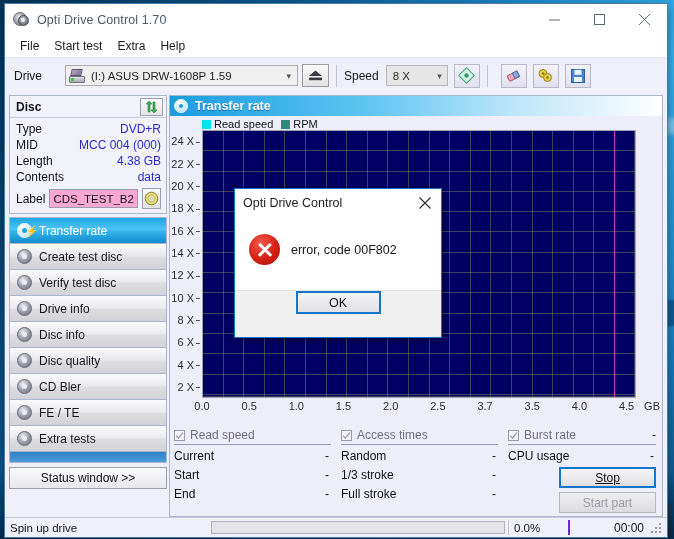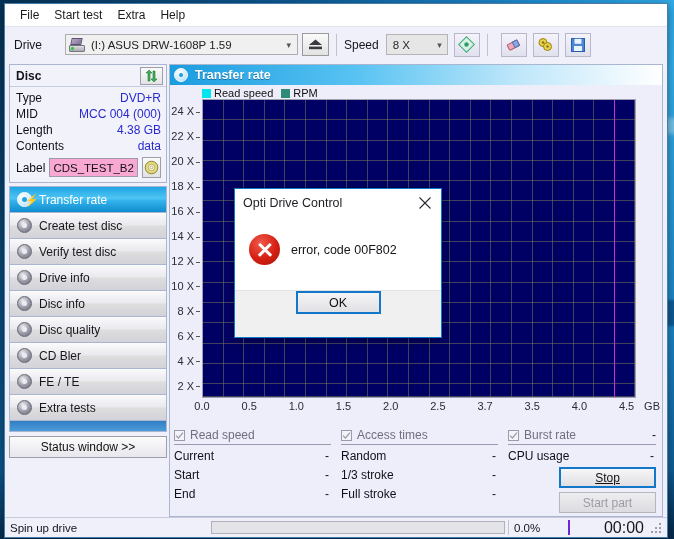--- a/index.html
+++ b/index.html
@@ -138,21 +138,21 @@
   .stopbtn{width:97px;height:21px;background:linear-gradient(180deg,#f6f6f8,#e0e0e4);border:2px solid #1277c8;
      display:flex;align-items:center;justify-content:center;font-size:12px;color:#111;box-sizing:border-box;text-decoration:underline;}
   .startpartbtn{width:97px;height:21px;margin-top:4px;background:linear-gradient(180deg,#eeeef0,#dcdce0);border:1px solid #b6b6bf;
      display:flex;align-items:center;justify-content:center;font-size:12px;color:#9b9ba6;box-sizing:border-box;}
 
   
   .statusbar{height:19px;flex:0 0 auto;background:#eff0fa;display:flex;align-items:center;border-top:1px solid #c9cadb;}
   .sb-txt{font-size:11.5px;color:#15151a;margin-left:5px;}
   .sb-prog{margin-left:auto;width:294px;height:13px;background:#e4e4e8;border:1px solid #b0b0bb;box-sizing:border-box;}
   .sb-pct{width:60px;border-left:1px solid #c3c3cf;height:15px;display:flex;align-items:center;padding-left:5px;font-size:11.5px;color:#15151a;box-sizing:border-box;margin-left:3px;}
-  .sb-time{width:82px;border-left:2px solid #6d28d9;height:15px;display:flex;align-items:center;justify-content:flex-end;padding-right:6px;font-size:16px;color:#15151a;box-sizing:border-box;text-align:right;}
+  .sb-time{width:82px;border-left:2px solid #6d28d9;height:15px;display:flex;align-items:center;justify-content:flex-end;padding-right:6px;font-size:12px;color:#15151a;box-sizing:border-box;text-align:right;}
   .sb-grip{width:14px;height:13px;margin-right:3px;position:relative;}
   .sb-grip i{position:absolute;width:2px;height:2px;background:#9a9aa8;}
 
   
   .modal{position:absolute;left:234px;top:188px;width:206px;height:148px;background:#fff;
      border:1px solid #1277c8;box-shadow:0 2px 9px rgba(0,0,0,.35);display:flex;flex-direction:column;z-index:50;}
   .m-title{height:28px;display:flex;align-items:center;flex:0 0 auto;}
   .m-title .mt{font-size:12.5px;color:#1d1d22;margin-left:8px;}
   .m-close{margin-left:auto;width:32px;height:28px;display:flex;align-items:center;justify-content:center;color:#2a2a2f;}
   .m-body{flex:1 1 auto;display:flex;align-items:center;padding:0 10px 8px 14px;}
@@ -170,20 +170,46 @@
 <body>
 
 <div id="desktop">
   <div class="streak1"></div>
   <div class="streak2"></div>
   <div class="streak3"></div>
 </div>
 
 <div id="window">
 
+  <div class="titlebar">
+    <div class="app-ico">
+      <div class="d1"></div>
+        <div class="d2"></div>
+        <div class="hole"></div>
+    </div>
+    <div class="ttl">Opti Drive Control 1.70</div>
+    <div class="wbtns">
+      <div class="wbtn">
+        <svg width="11" height="11" viewBox="0 0 11 11">
+            <line x1="0" y1="6" x2="11" y2="6" stroke="#5d6871" stroke-width="1"></line>
+          </svg>
+      </div>
+      <div class="wbtn">
+        <svg width="11" height="11" viewBox="0 0 11 11">
+            <rect x="0.5" y="0.5" width="10" height="10" fill="none" stroke="#5d6871" stroke-width="1"></rect>
+          </svg>
+      </div>
+      <div class="wbtn">
+        <svg width="11" height="11" viewBox="0 0 11 11">
+            <line x1="0" y1="0" x2="11" y2="11" stroke="#5d6871" stroke-width="1"></line>
+            <line x1="11" y1="0" x2="0" y2="11" stroke="#5d6871" stroke-width="1"></line>
+          </svg>
+      </div>
+    </div>
+  </div>
 
   <div class="menubar">
     <div class="mi">File</div>
     <div class="mi">Start test</div>
     <div class="mi">Extra</div>
     <div class="mi">Help</div>
   </div>
 
   <div class="toolbar">
     <div class="tb-label">Drive</div>

